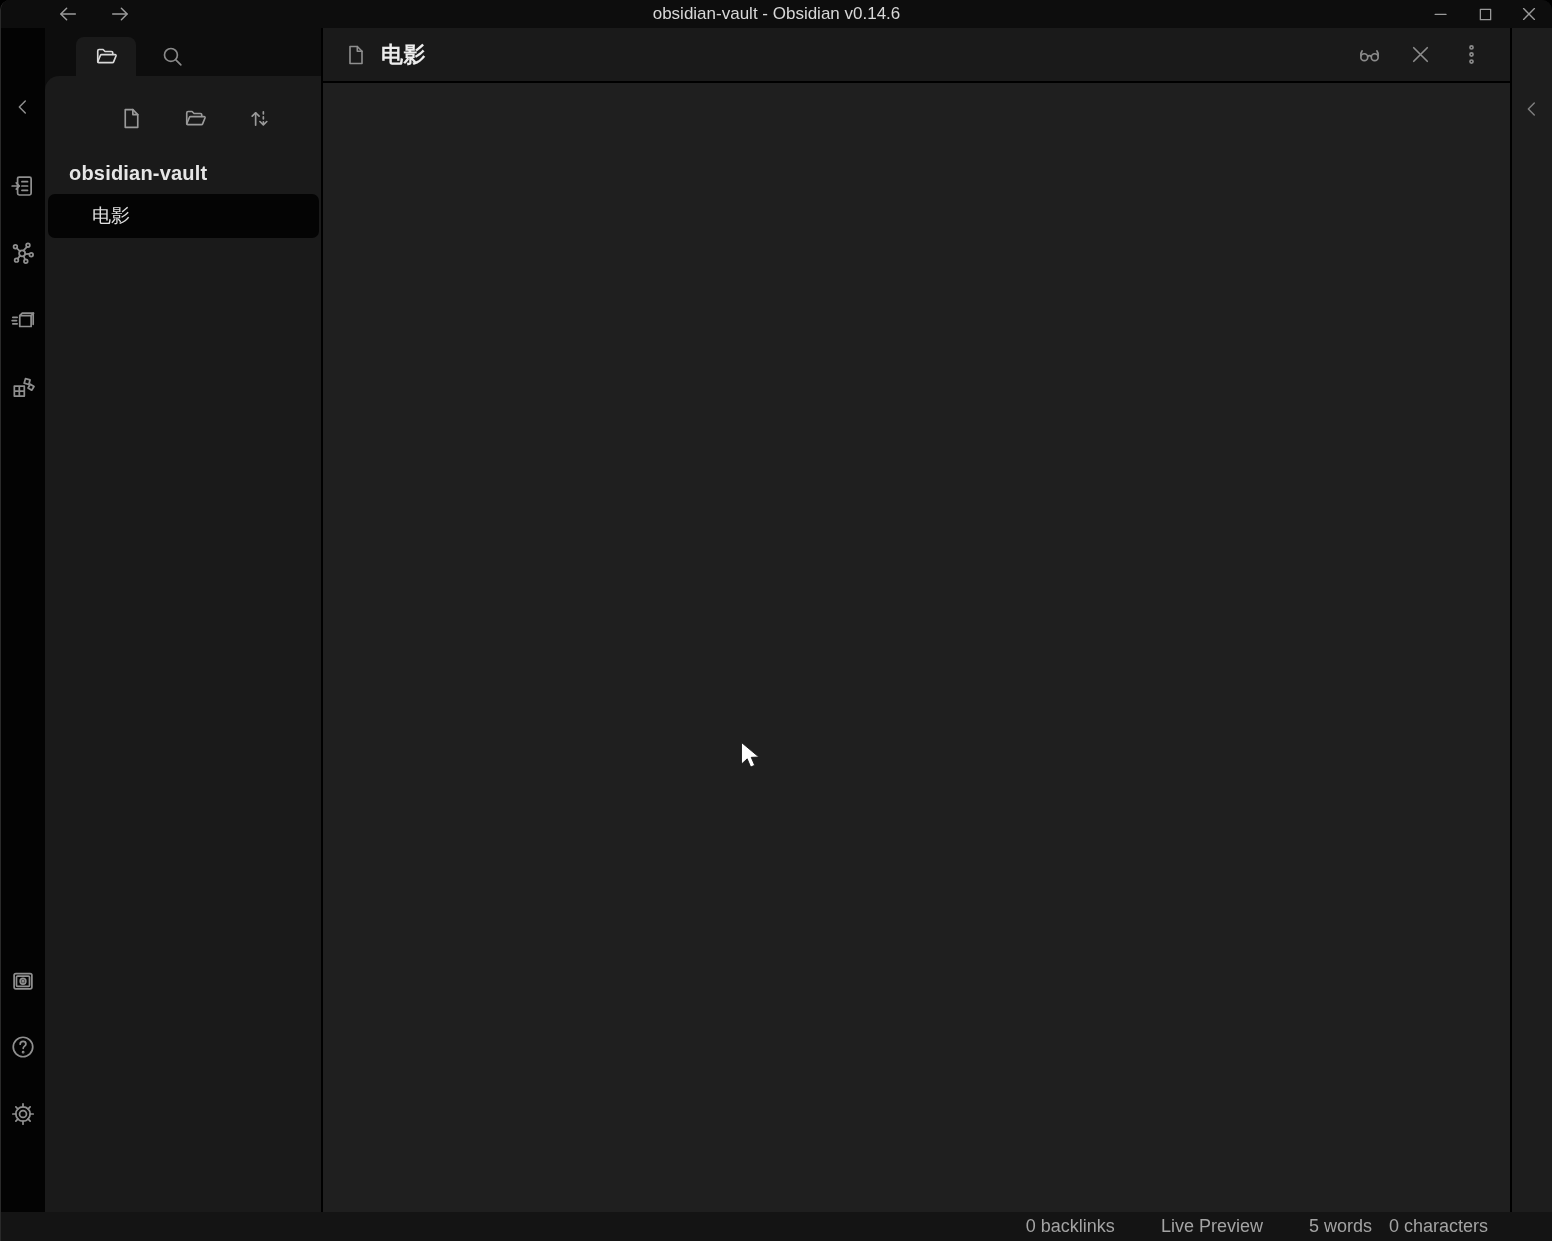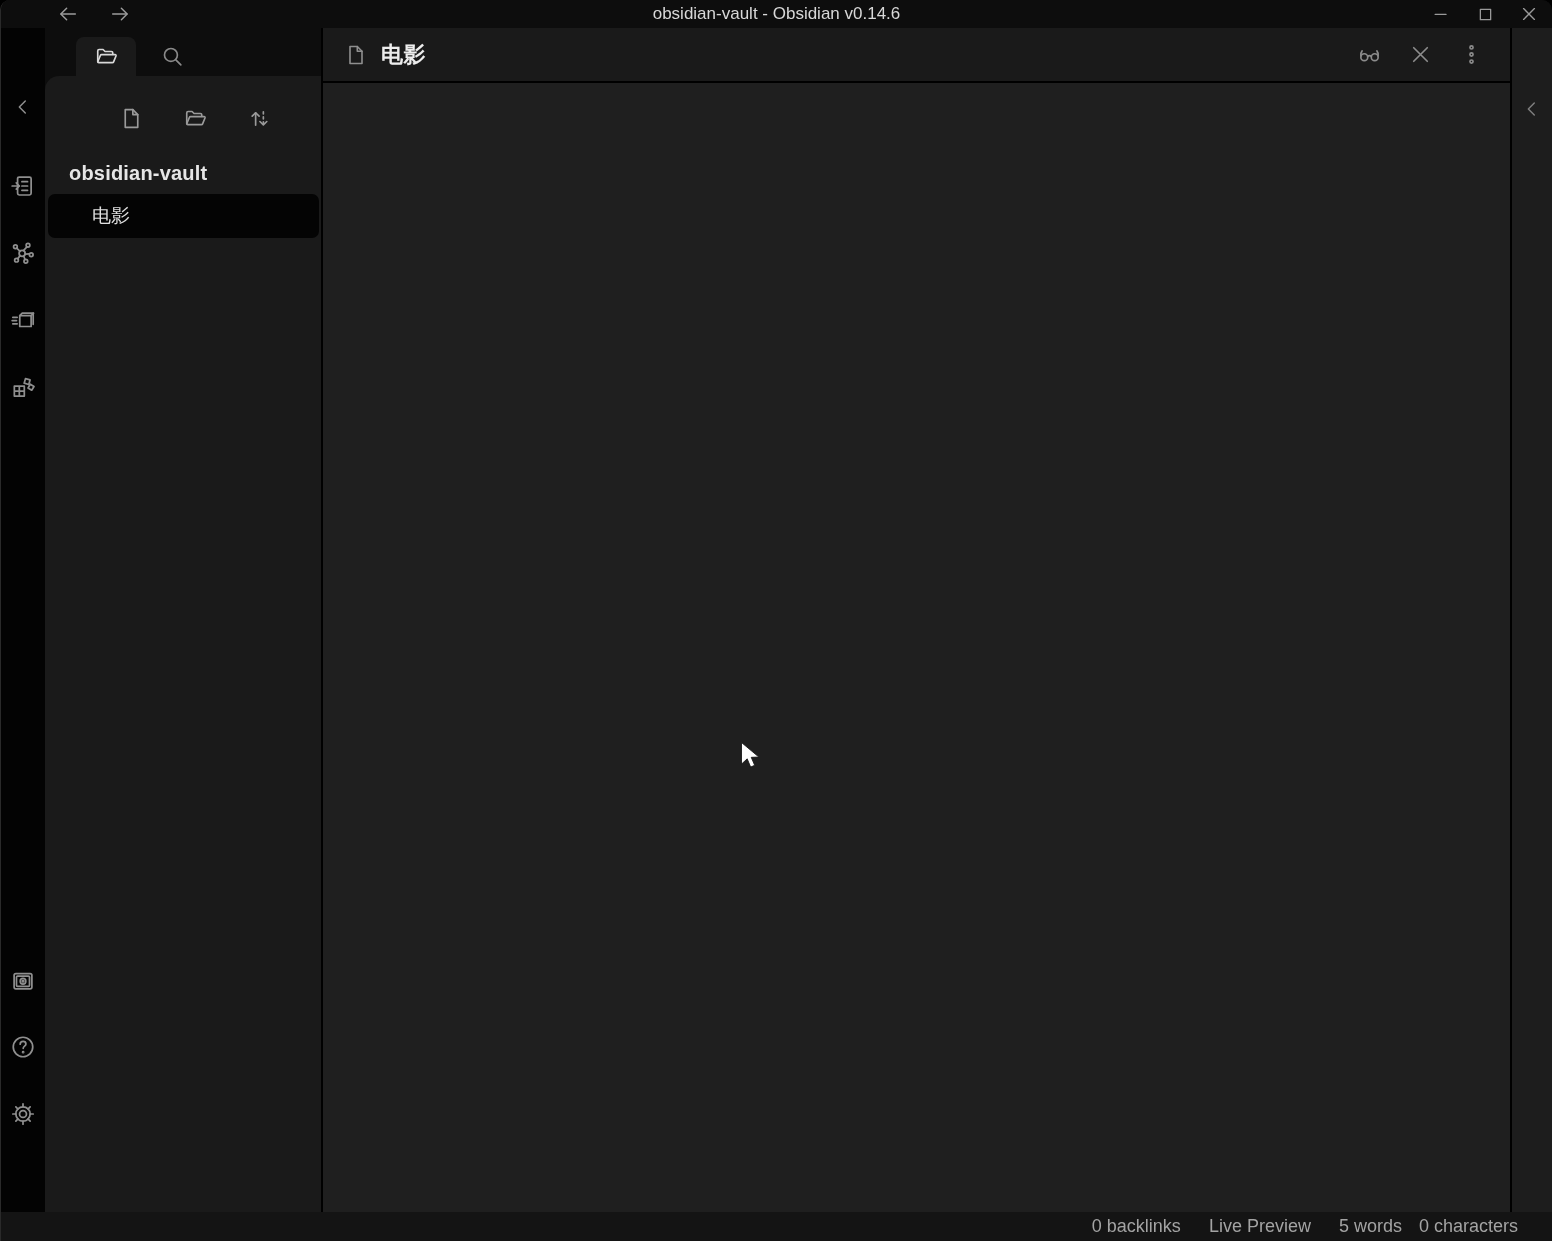--- a/index.html
+++ b/index.html
@@ -63,23 +63,23 @@
   .view-actions .icon-btn svg { width:25px; height:25px; }
   .pane-body { flex:1 1 auto; background:#1f1f1f; position:relative; }
   .mouse-cursor { position:absolute; left:417px; top:658px; width:21px; height:30px; }
 
   
   .right-strip { width:42px; flex:0 0 auto; background:#1d1d1d; border-left:2px solid #000; position:relative; }
   .right-strip .ribbon-btn { top:64px; color:#7d7d7d; }
 
   
   .statusbar { height:29px; background:#141414; flex:0 0 auto; display:flex; align-items:center;
-               justify-content:flex-end; padding-right:34px; color:#a3a3a3; font-size:18px; }
+               justify-content:flex-end; padding-right:64px; color:#a3a3a3; font-size:18px; }
   .status-item { white-space:nowrap; }
-  .status-item + .status-item { margin-left:28px; }
+  .status-item + .status-item { margin-left:46px; }
   .status-item.tight { margin-left:17px; }
 
   svg.ico { fill:none; stroke:currentColor; stroke-width:1.6; stroke-linecap:round; stroke-linejoin:round; }
 </style>
 </head>
 <body>
 
 <div class="app">
 
   <div class="titlebar">

